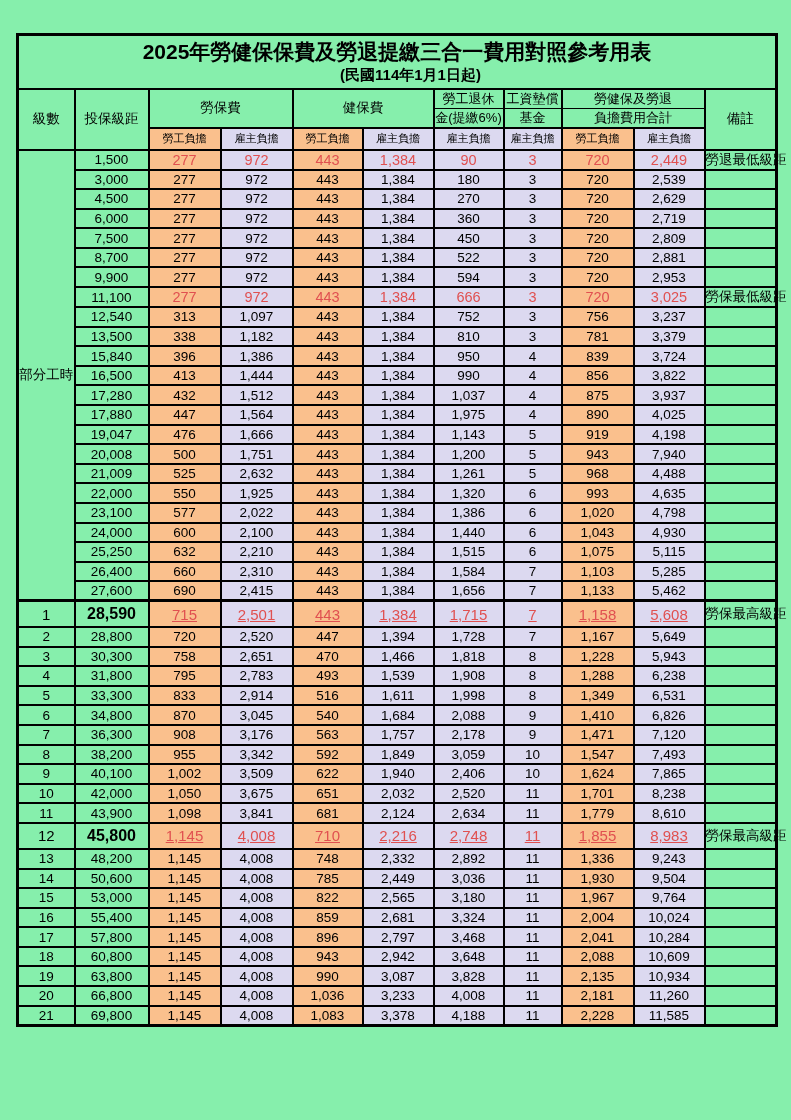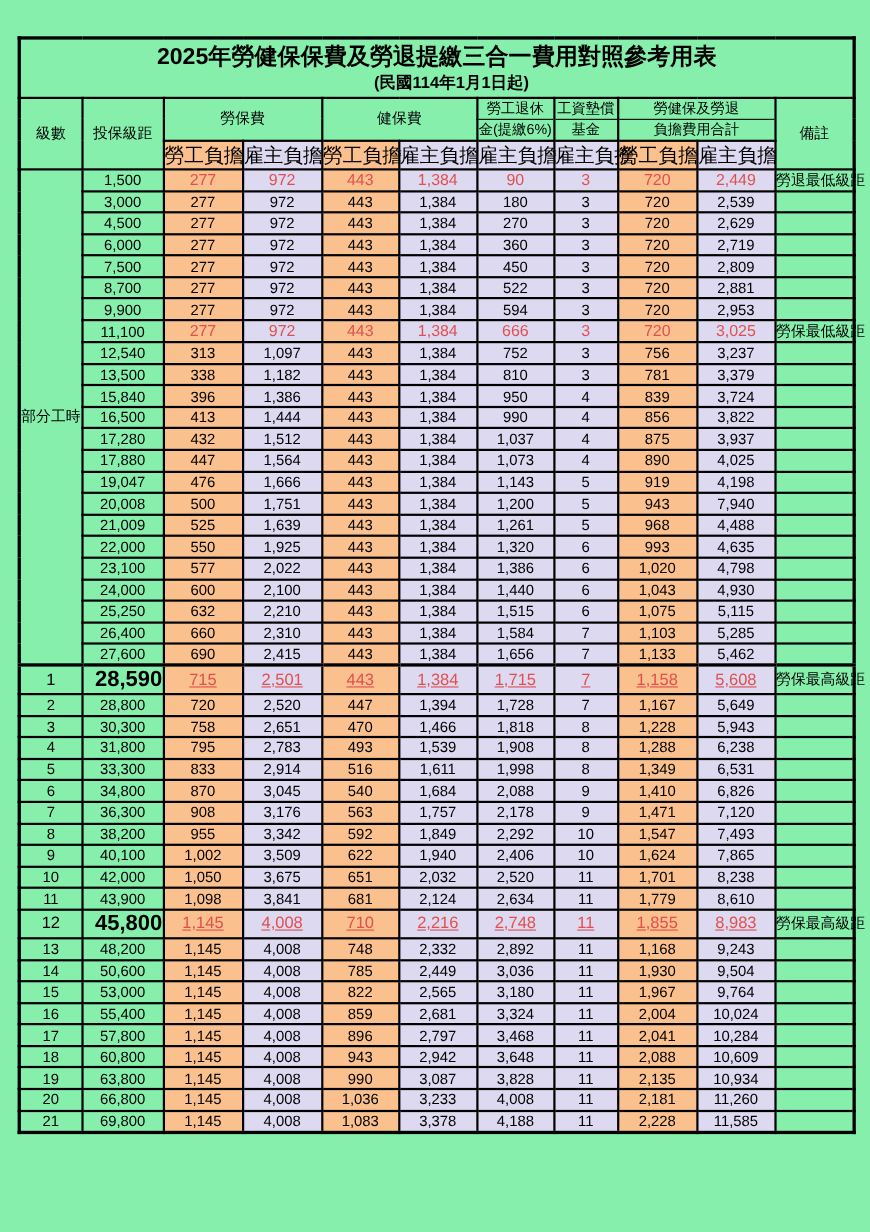--- a/index.html
+++ b/index.html
@@ -29,33 +29,33 @@
     overflow: visible;
   }
   
   .title-cell { height: 54px; border-bottom: 2px solid #000; }
   .t1 { font-size: 21px; font-weight: 700; line-height: 1.35; }
   .t2 { font-size: 15px; font-weight: 700; padding-left: 27px; }
   
   .h-main { font-size: 13.5px; height: 34px; }
   .h-split-top { font-size: 13px; height: 17px; border-bottom: 1px solid #000 !important; margin-top: 24px; }
   .h-split-bot { font-size: 13px; height: 17px; border-top: 1px solid #000 !important; }
-  .h-sub { font-size: 18px; height: 22px; border-bottom: 3px solid #000; margin-left: 38px; }
+  .h-sub { font-size: 11px; height: 22px; border-bottom: 3px solid #000; margin-left: 38px; }
   .bg-emp { background: #fac08d; }
   .bg-er  { background: #dcd9f0; }
   
   .ref tbody td { font-size: 13.5px; height: 19.6px; }
   .cell-bracket { font-size: 14px; }
   .cell-remark { font-size: 10px; font-weight: 700; color: #ff4a45; }
   .kyu-cell { font-size: 12px; margin-top: 25px; }
   tr.hl td.num, tr.hl2 td.num { color: #e05050; }
   tr.hl td.num { font-size: 14.5px; }
   tr.hl2 td { height: 26px; }
   tr.hl2 td.num { font-size: 15px; text-decoration: underline; }
-  tr.hl2 .cell-bracket { font-size: 20px; font-weight: 700; text-align: right; }
+  tr.hl2 .cell-bracket { font-size: 16px; font-weight: 700; }
   tr.hl2 .cell-level { font-size: 15px; font-weight: 400; }
   tr.thick-top td { border-top: 3px solid #000; }
 </style>
 </head>
 <body>
 
 <div class="page">
   <table class="ref">
     <colgroup>
       <col style="width:57px">
@@ -260,21 +260,21 @@
           <td class="num bg-emp">875</td>
           <td class="num bg-er">3,937</td>
           <td class="cell-remark"></td>
         </tr>
         <tr>
           <td class="cell-bracket">17,880</td>
           <td class="num bg-emp">447</td>
           <td class="num bg-er">1,564</td>
           <td class="num bg-emp">443</td>
           <td class="num bg-er">1,384</td>
-          <td class="num bg-er">1,073</td>
+          <td class="num bg-er">1,975</td>
           <td class="num bg-er">4</td>
           <td class="num bg-emp">890</td>
           <td class="num bg-er">4,025</td>
           <td class="cell-remark"></td>
         </tr>
         <tr>
           <td class="cell-bracket">19,047</td>
           <td class="num bg-emp">476</td>
           <td class="num bg-er">1,666</td>
           <td class="num bg-emp">443</td>
@@ -293,21 +293,21 @@
           <td class="num bg-er">1,384</td>
           <td class="num bg-er">1,200</td>
           <td class="num bg-er">5</td>
           <td class="num bg-emp">943</td>
           <td class="num bg-er">7,940</td>
           <td class="cell-remark"></td>
         </tr>
         <tr>
           <td class="cell-bracket">21,009</td>
           <td class="num bg-emp">525</td>
-          <td class="num bg-er">1,639</td>
+          <td class="num bg-er">2,632</td>
           <td class="num bg-emp">443</td>
           <td class="num bg-er">1,384</td>
           <td class="num bg-er">1,261</td>
           <td class="num bg-er">5</td>
           <td class="num bg-emp">968</td>
           <td class="num bg-er">4,488</td>
           <td class="cell-remark"></td>
         </tr>
         <tr>
           <td class="cell-bracket">22,000</td>
@@ -472,21 +472,21 @@
           <td class="num bg-er">7,120</td>
           <td class="cell-remark"></td>
         </tr>
         <tr>
           <td class="cell-level">8</td>
           <td class="cell-bracket">38,200</td>
           <td class="num bg-emp">955</td>
           <td class="num bg-er">3,342</td>
           <td class="num bg-emp">592</td>
           <td class="num bg-er">1,849</td>
-          <td class="num bg-er">2,292</td>
+          <td class="num bg-er">3,059</td>
           <td class="num bg-er">10</td>
           <td class="num bg-emp">1,547</td>
           <td class="num bg-er">7,493</td>
           <td class="cell-remark"></td>
         </tr>
         <tr>
           <td class="cell-level">9</td>
           <td class="cell-bracket">40,100</td>
           <td class="num bg-emp">1,002</td>
           <td class="num bg-er">3,509</td>
@@ -539,21 +539,21 @@
         </tr>
         <tr>
           <td class="cell-level">13</td>
           <td class="cell-bracket">48,200</td>
           <td class="num bg-emp">1,145</td>
           <td class="num bg-er">4,008</td>
           <td class="num bg-emp">748</td>
           <td class="num bg-er">2,332</td>
           <td class="num bg-er">2,892</td>
           <td class="num bg-er">11</td>
-          <td class="num bg-emp">1,168</td>
+          <td class="num bg-emp">1,336</td>
           <td class="num bg-er">9,243</td>
           <td class="cell-remark"></td>
         </tr>
         <tr>
           <td class="cell-level">14</td>
           <td class="cell-bracket">50,600</td>
           <td class="num bg-emp">1,145</td>
           <td class="num bg-er">4,008</td>
           <td class="num bg-emp">785</td>
           <td class="num bg-er">2,449</td>

